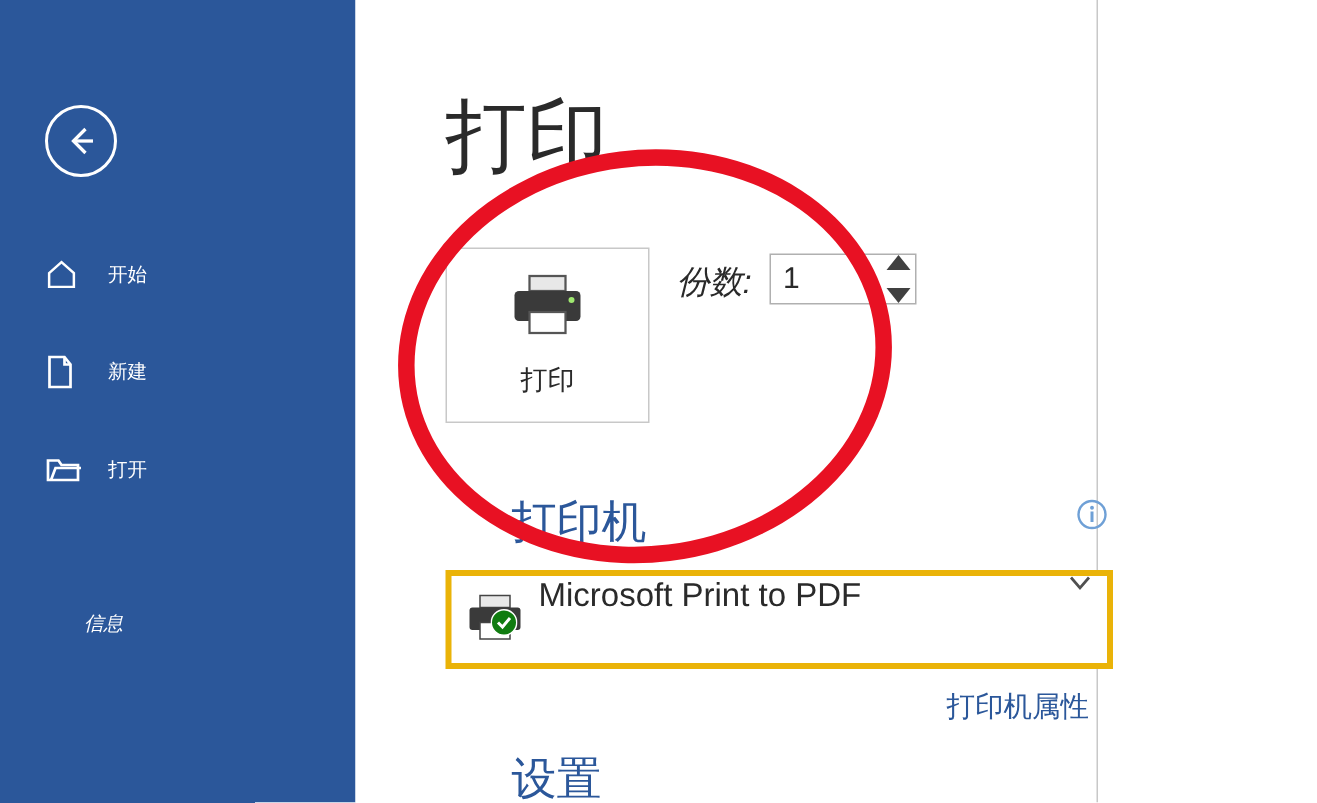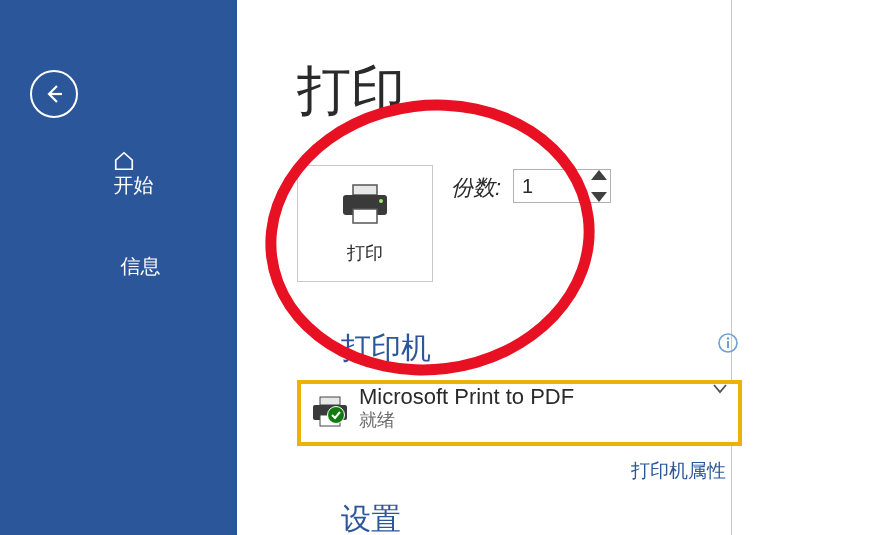--- a/index.html
+++ b/index.html
@@ -38,34 +38,34 @@
   .nav-items {
     position: absolute;
     left: 0; top: 150px;
     width: 100%;
   }
   .nav-item {
     display: flex;
     align-items: center;
     height: 65px;
     padding-left: 30px;
-    font-size: 20px;
-    cursor: pointer;
-    flex-direction: column;
+    font-size: 13px;
+    cursor: pointer;
   }
   .nav-item .icon {
     width: 26px;
     display: flex;
     align-items: center;
     justify-content: flex-start;
     margin-right: 16px;
   }
   .nav-item .icon svg { display: block; }
   .nav-item.noicon {
-    padding-left: 44px;
+    padding-left: 56px;
+    font-style: italic;
   }
 
   
   .main {
     position: absolute;
     left: 237px; top: 0;
     width: 573px; height: 535px;
     background: #fff;
   }
 
@@ -224,20 +224,38 @@
   </div>
 
   <div class="nav-items">
     <div class="nav-item">
       <span class="icon">
         <svg width="22" height="22" viewBox="0 0 24 24">
             <path d="M3 11 L12 3 L21 11 V21 H3 Z" fill="none" stroke="#fff" stroke-width="1.8"></path>
           </svg>
       </span>
       <span>开始</span>
+    </div>
+    <div class="nav-item">
+      <span class="icon">
+        <svg width="20" height="24" viewBox="0 0 20 24">
+            <path d="M3 2 H13 L17 7 V22 H3 Z" fill="none" stroke="#fff" stroke-width="1.8"></path>
+            <path d="M13 2 V7 H17" fill="none" stroke="#fff" stroke-width="1.8"></path>
+          </svg>
+      </span>
+      <span>新建</span>
+    </div>
+    <div class="nav-item">
+      <span class="icon">
+        <svg width="24" height="20" viewBox="0 0 24 20">
+            <path d="M2 4 H9 L11 7 H22 V17 H2 Z" fill="none" stroke="#fff" stroke-width="1.8"></path>
+            <path d="M4 17 L7 9 H24" fill="none" stroke="#fff" stroke-width="1.8"></path>
+          </svg>
+      </span>
+      <span>打开</span>
     </div>
     <div style="height:38px"></div>
     <div class="nav-item noicon">
       <span>信息</span>
     </div>
   </div>
 </div>
 
 <div class="main">
   <div class="preview-edge"></div>
@@ -280,21 +298,20 @@
         <rect x="3" y="10" width="34" height="15" rx="2" fill="#3a3a3a"></rect>
         <rect x="10" y="20" width="20" height="11" fill="#fff" stroke="#444"></rect>
       </svg>
       <svg width="18" height="18" viewBox="0 0 18 18" style="position:absolute;left:26px;top:22px">
         <circle cx="9" cy="9" r="8.5" fill="#107c10" stroke="#fff" stroke-width="1"></circle>
         <path d="M5 9 L8 12 L13 6" fill="none" stroke="#fff" stroke-width="2"></path>
       </svg>
     </div>
     <div class="p-text">
       <div class="p-name">Microsoft Print to PDF</div>
-      <div class="p-status">就绪</div>
     </div>
     <div class="chev">
       <svg width="14" height="10" viewBox="0 0 14 10">
           <path d="M1 1 L7 8 L13 1" fill="none" stroke="#505050" stroke-width="1.8"></path>
         </svg>
     </div>
   </div>
 
   <a class="printer-props">打印机属性</a>
 

